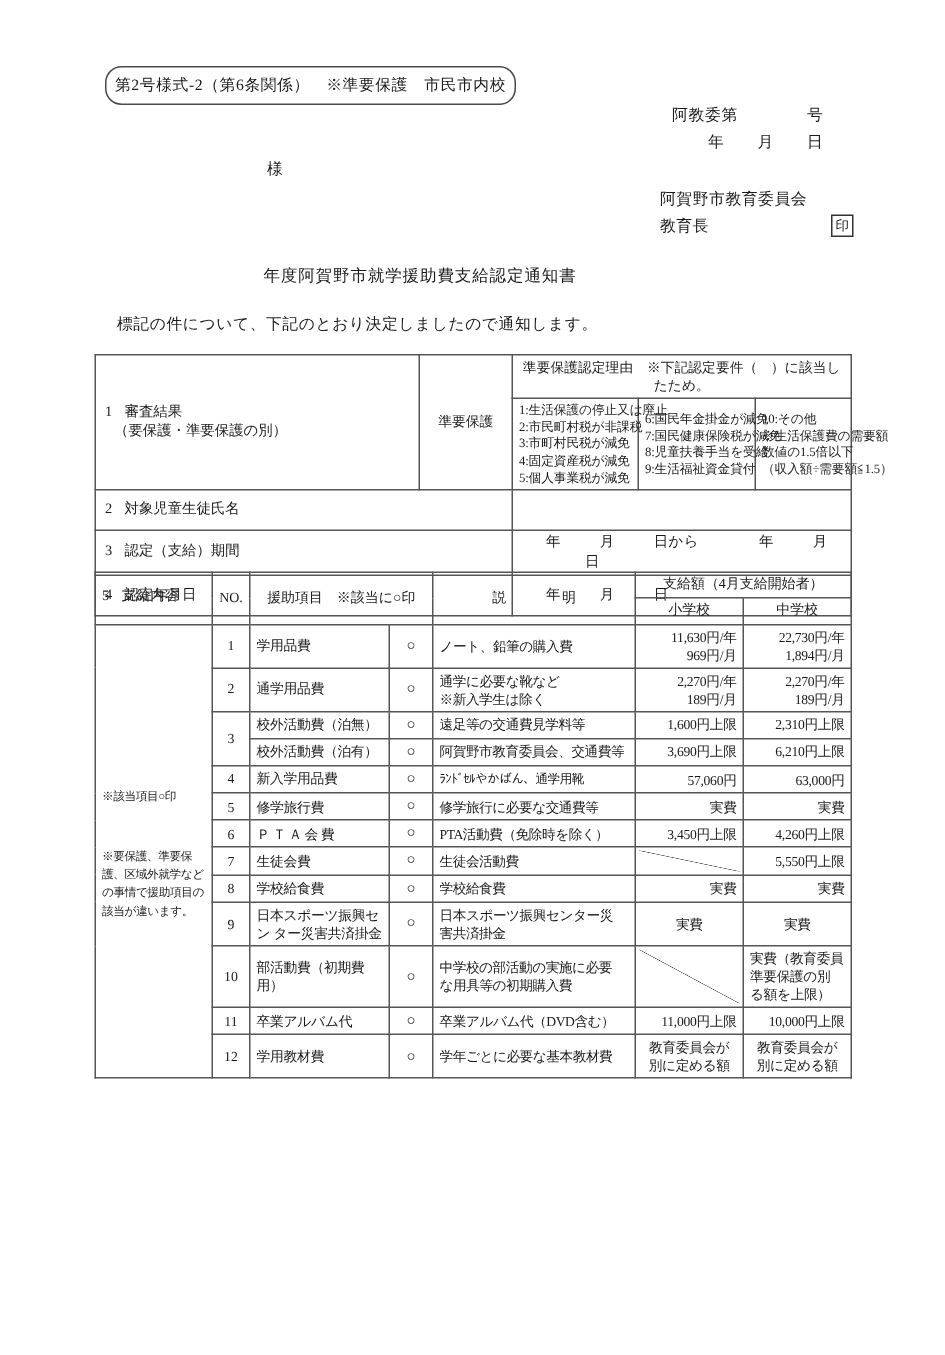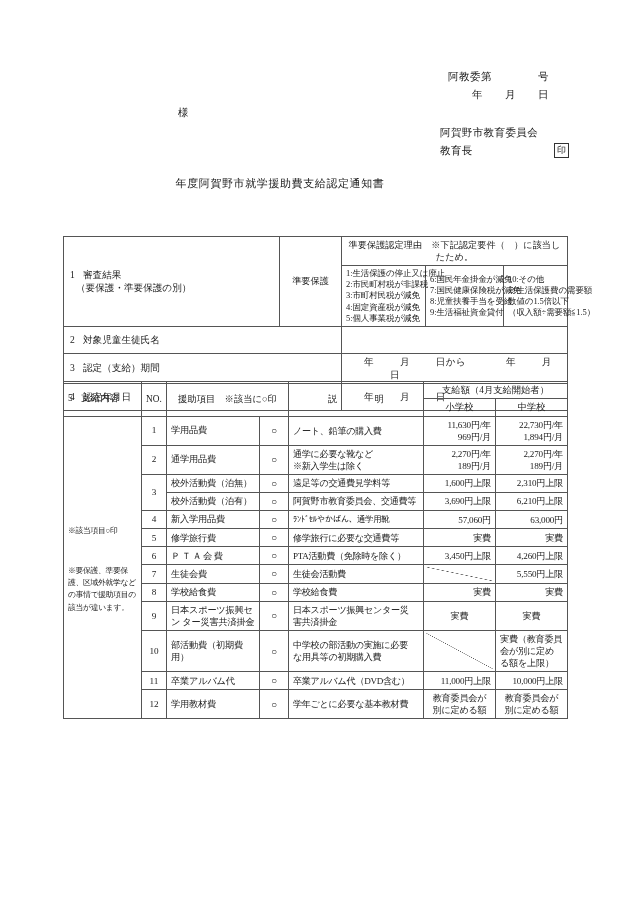--- a/index.html
+++ b/index.html
@@ -177,39 +177,43 @@
         transparent calc(50% - 0.4px), #555 50%, transparent calc(50% + 0.4px));
   }
 
   .pta-label { letter-spacing: 1.5px; }
 </style>
 </head>
 <body>
 
 <div class="page">
 
+  <div class="form-code-box">
+    <span>第2号様式-2（第6条関係）　※準要保護　市民市内校</span>
+  </div>
 
   <div class="doc-no">
     <span>阿教委第</span><span class="gap"></span><span>号</span>
   </div>
 
   <div class="doc-date">
     <span>年</span><span class="g"></span><span>月</span><span class="g"></span><span>日</span>
   </div>
 
   <div class="addressee">
     <span>様</span>
   </div>
 
   <div class="issuer-org">阿賀野市教育委員会</div>
   <div class="issuer-title">教育長</div>
   <div class="seal">印</div>
 
   <div class="doc-title">年度阿賀野市就学援助費支給認定通知書</div>
 
+  <div class="intro">標記の件について、下記のとおり決定しましたので通知します。</div>
 
   <table class="tbl" id="upper-table">
     <colgroup>
       <col style="width:216px">
       <col style="width:62px">
       <col style="width:84px">
       <col style="width:78px">
       <col style="width:64px">
     </colgroup>
     <tbody>
@@ -455,21 +459,21 @@
           <td class="c">10</td>
           <td class="item-name l">部活動費（初期費用）</td>
           <td class="mark">○</td>
           <td class="desc l">
             <div>中学校の部活動の実施に必要</div>
             <div>な用具等の初期購入費</div>
           </td>
           <td class="diag"></td>
           <td class="amt" style="text-align: left;">
             <div>実費（教育委員</div>
-            <div>会が別に定め</div>
+            <div>準要保護の別</div>
             <div>る額を上限）</div>
           </td>
         </tr>
         <tr>
           <td class="c">11</td>
           <td class="item-name l">卒業アルバム代</td>
           <td class="mark">○</td>
           <td class="desc l">
             <div>卒業アルバム代（DVD含む）</div>
           </td>

